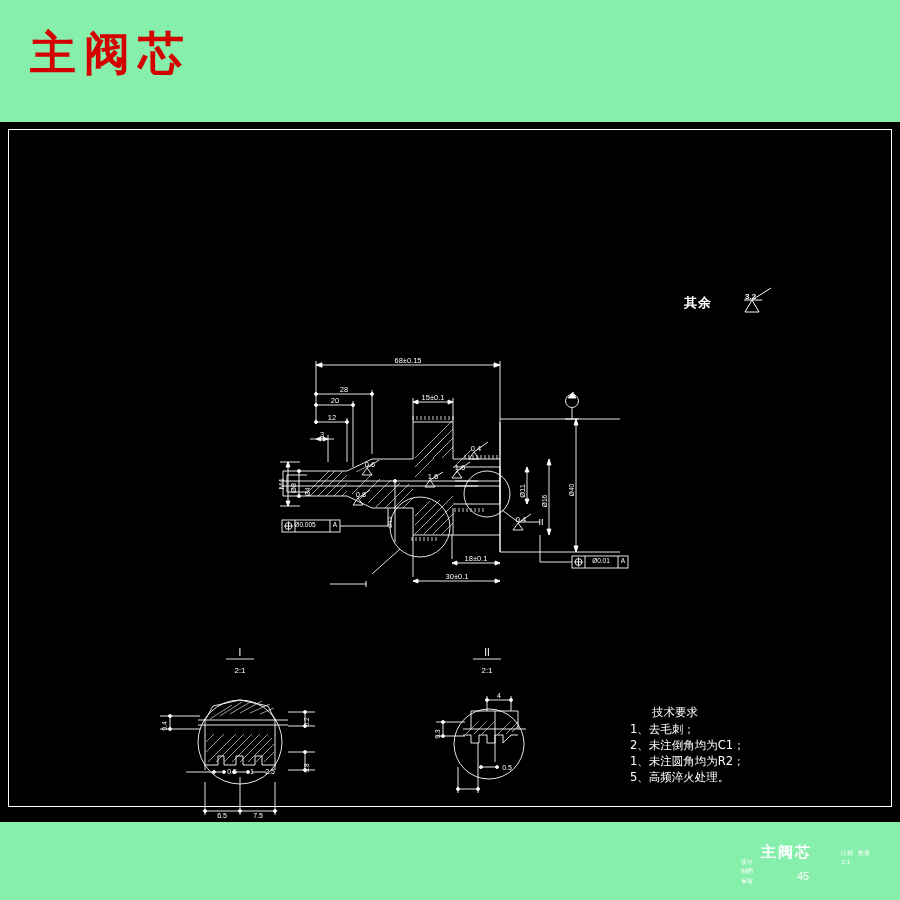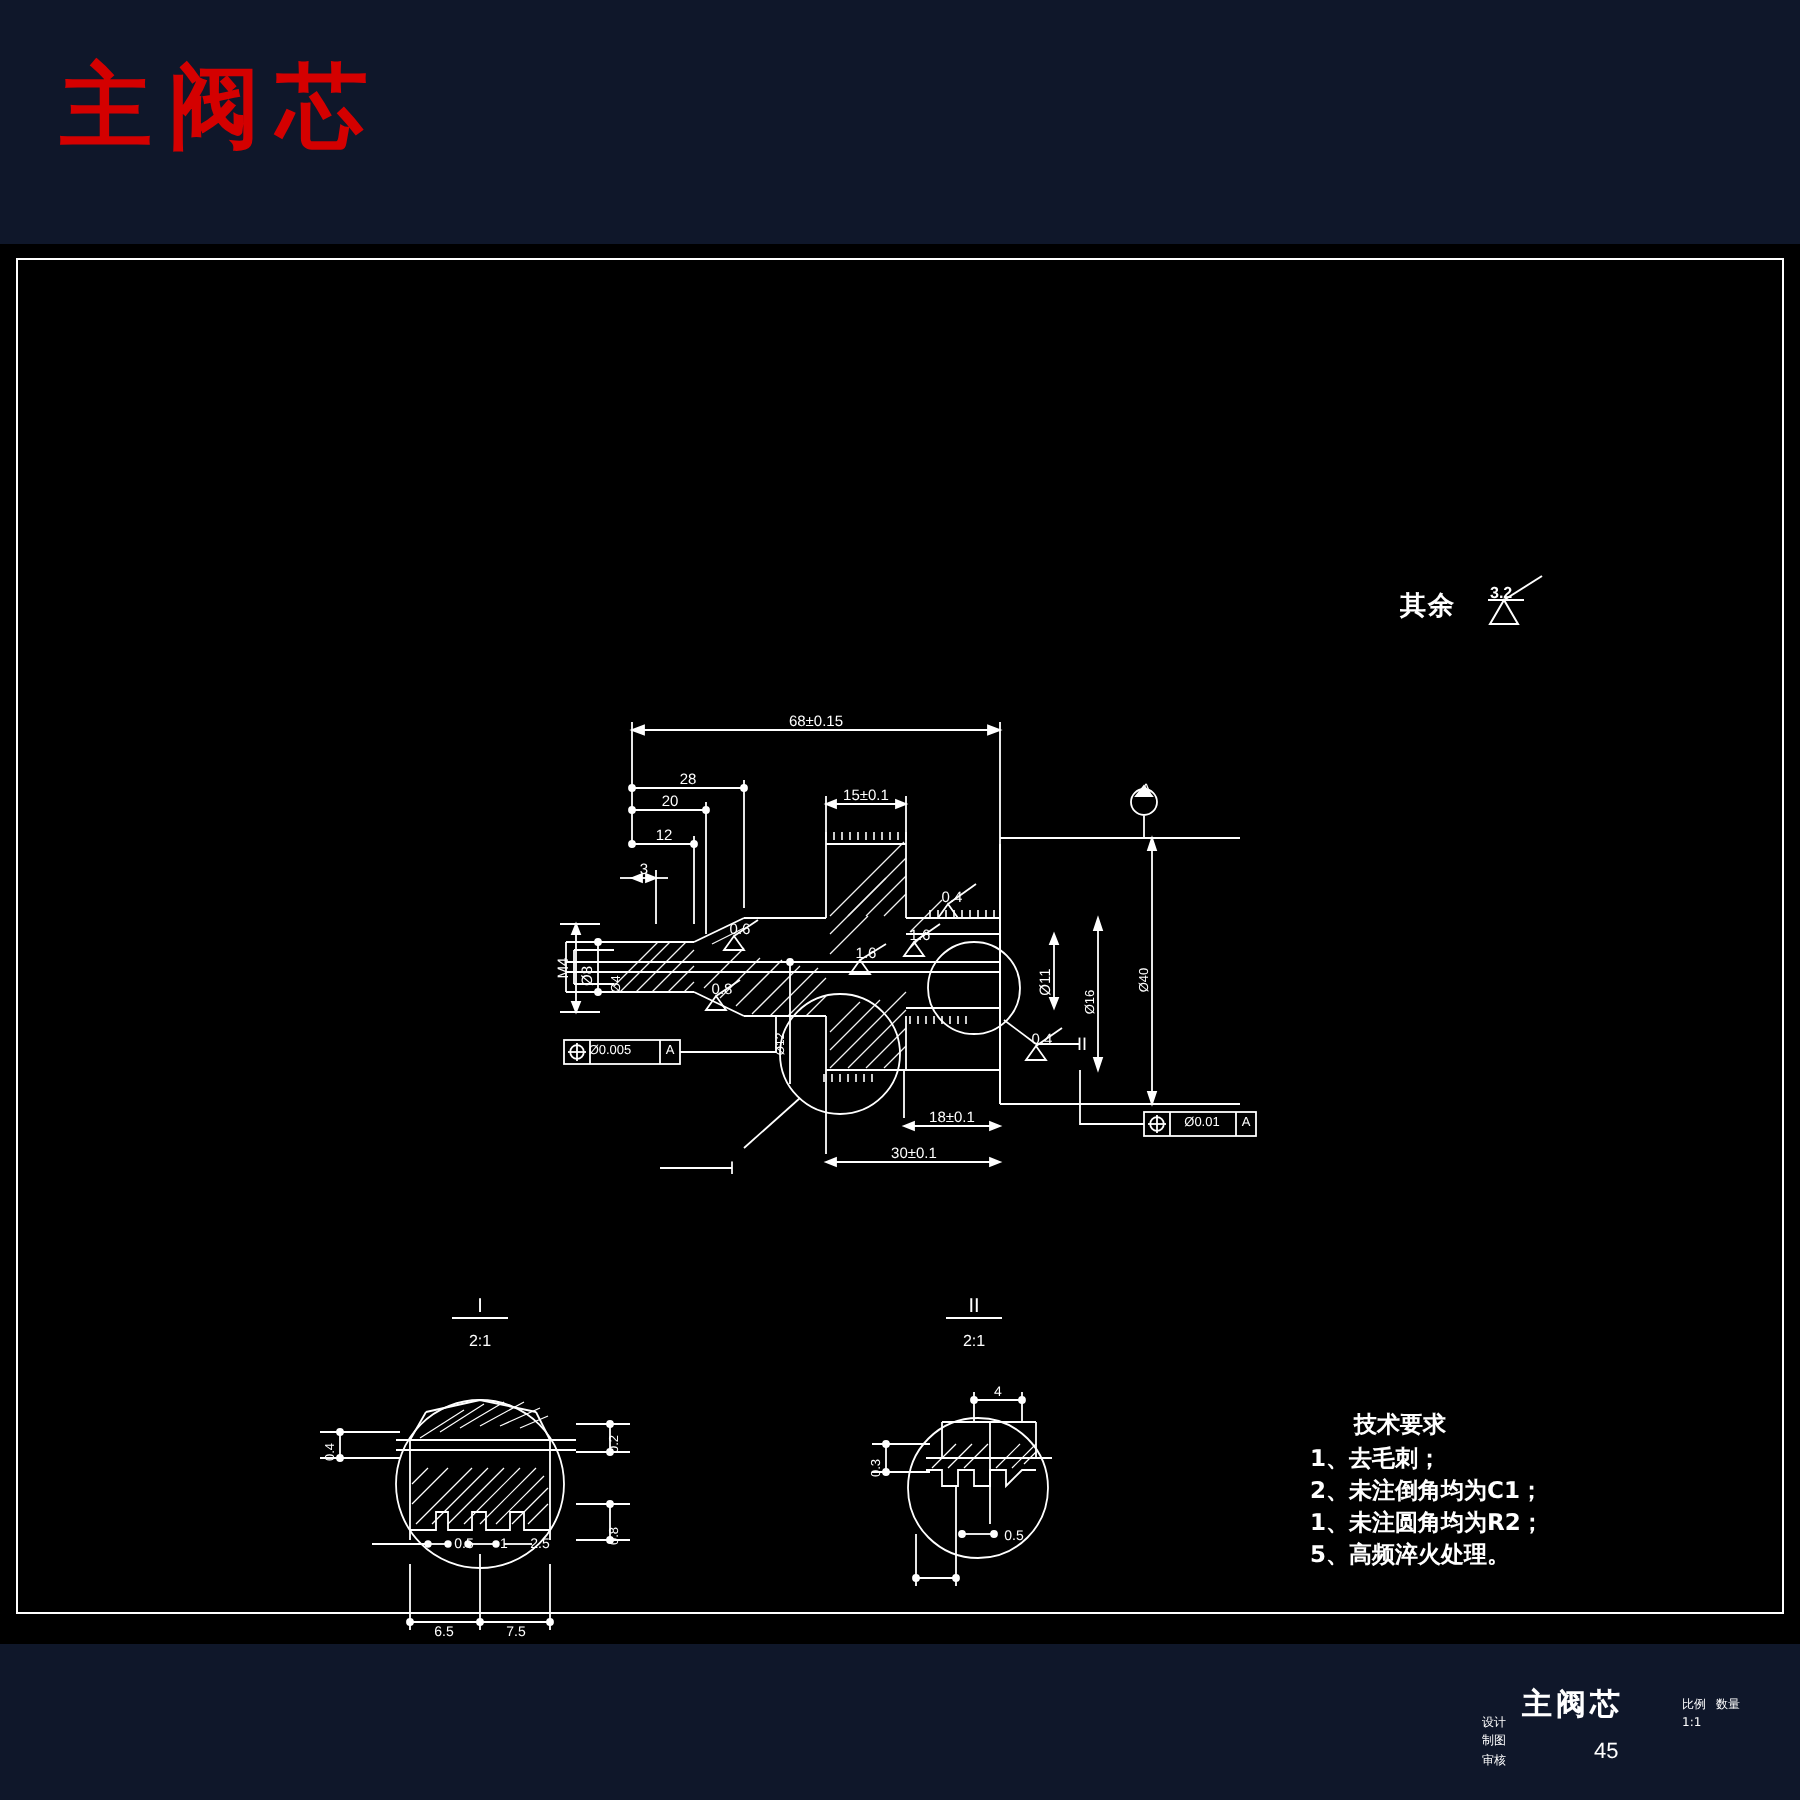--- a/index.html
+++ b/index.html
@@ -1,37 +1,37 @@
 <!DOCTYPE html>
 <html><head>
 <meta charset="utf-8">
 <style>
   html,body{margin:0;padding:0;background:#ffffff;}
   body{width:900px;height:900px;position:relative;font-family:"Liberation Sans",sans-serif;overflow:hidden;}
 
-  #sheet{position:absolute;left:0;top:0;width:900px;height:900px;background:#0f172a;}
+  #sheet{position:absolute;left:0;top:0;width:900px;height:900px;background:#86efac;}
 
   
   #doc-title{position:absolute;left:30px;top:30px;font-family:"DejaVu Sans",sans-serif;
              font-size:46px;font-weight:700;color:#d40000;letter-spacing:8px;line-height:1;}
 
   
   #canvas{position:absolute;left:0px;top:122px;width:900px;height:700px;background:#000000;}
 
   
   #frame{position:absolute;left:8px;top:7px;width:884px;height:678px;border:1.4px solid #ffffff;box-sizing:border-box;}
 
   .svgwrap{position:absolute;left:0;top:0;width:768px;height:700px;}
   svg{display:block;}
 
   
   .t{position:absolute;color:#ffffff;font-family:"DejaVu Sans",sans-serif;white-space:nowrap;font-weight:bold;}
 
-  #qiyu{left:700px;top:172px;font-size:13px;font-weight:700;letter-spacing:1px;}
-  #tech{left:655px;top:582px;font-size:11.5px;font-weight:700;line-height:16px;}
+  #qiyu{left:684px;top:172px;font-size:13px;font-weight:700;letter-spacing:1px;}
+  #tech{left:630px;top:582px;font-size:11.5px;font-weight:400;line-height:16px;}
   #tech .hd{margin-left:22px;display:block;margin-bottom:1px;}
 
   #tb-title{position:absolute;left:761px;top:721px;font-size:15px;font-weight:700;color:#fff;
             font-family:"DejaVu Sans",sans-serif;letter-spacing:2px;}
   #tb-mat{position:absolute;left:797px;top:748px;font-size:11px;color:#fff;font-family:"Liberation Sans",sans-serif;}
   .tbmini{position:absolute;color:#fff;font-family:"DejaVu Sans",sans-serif;font-size:6px;line-height:7px;}
 </style>
 </head>
 <body>
 

